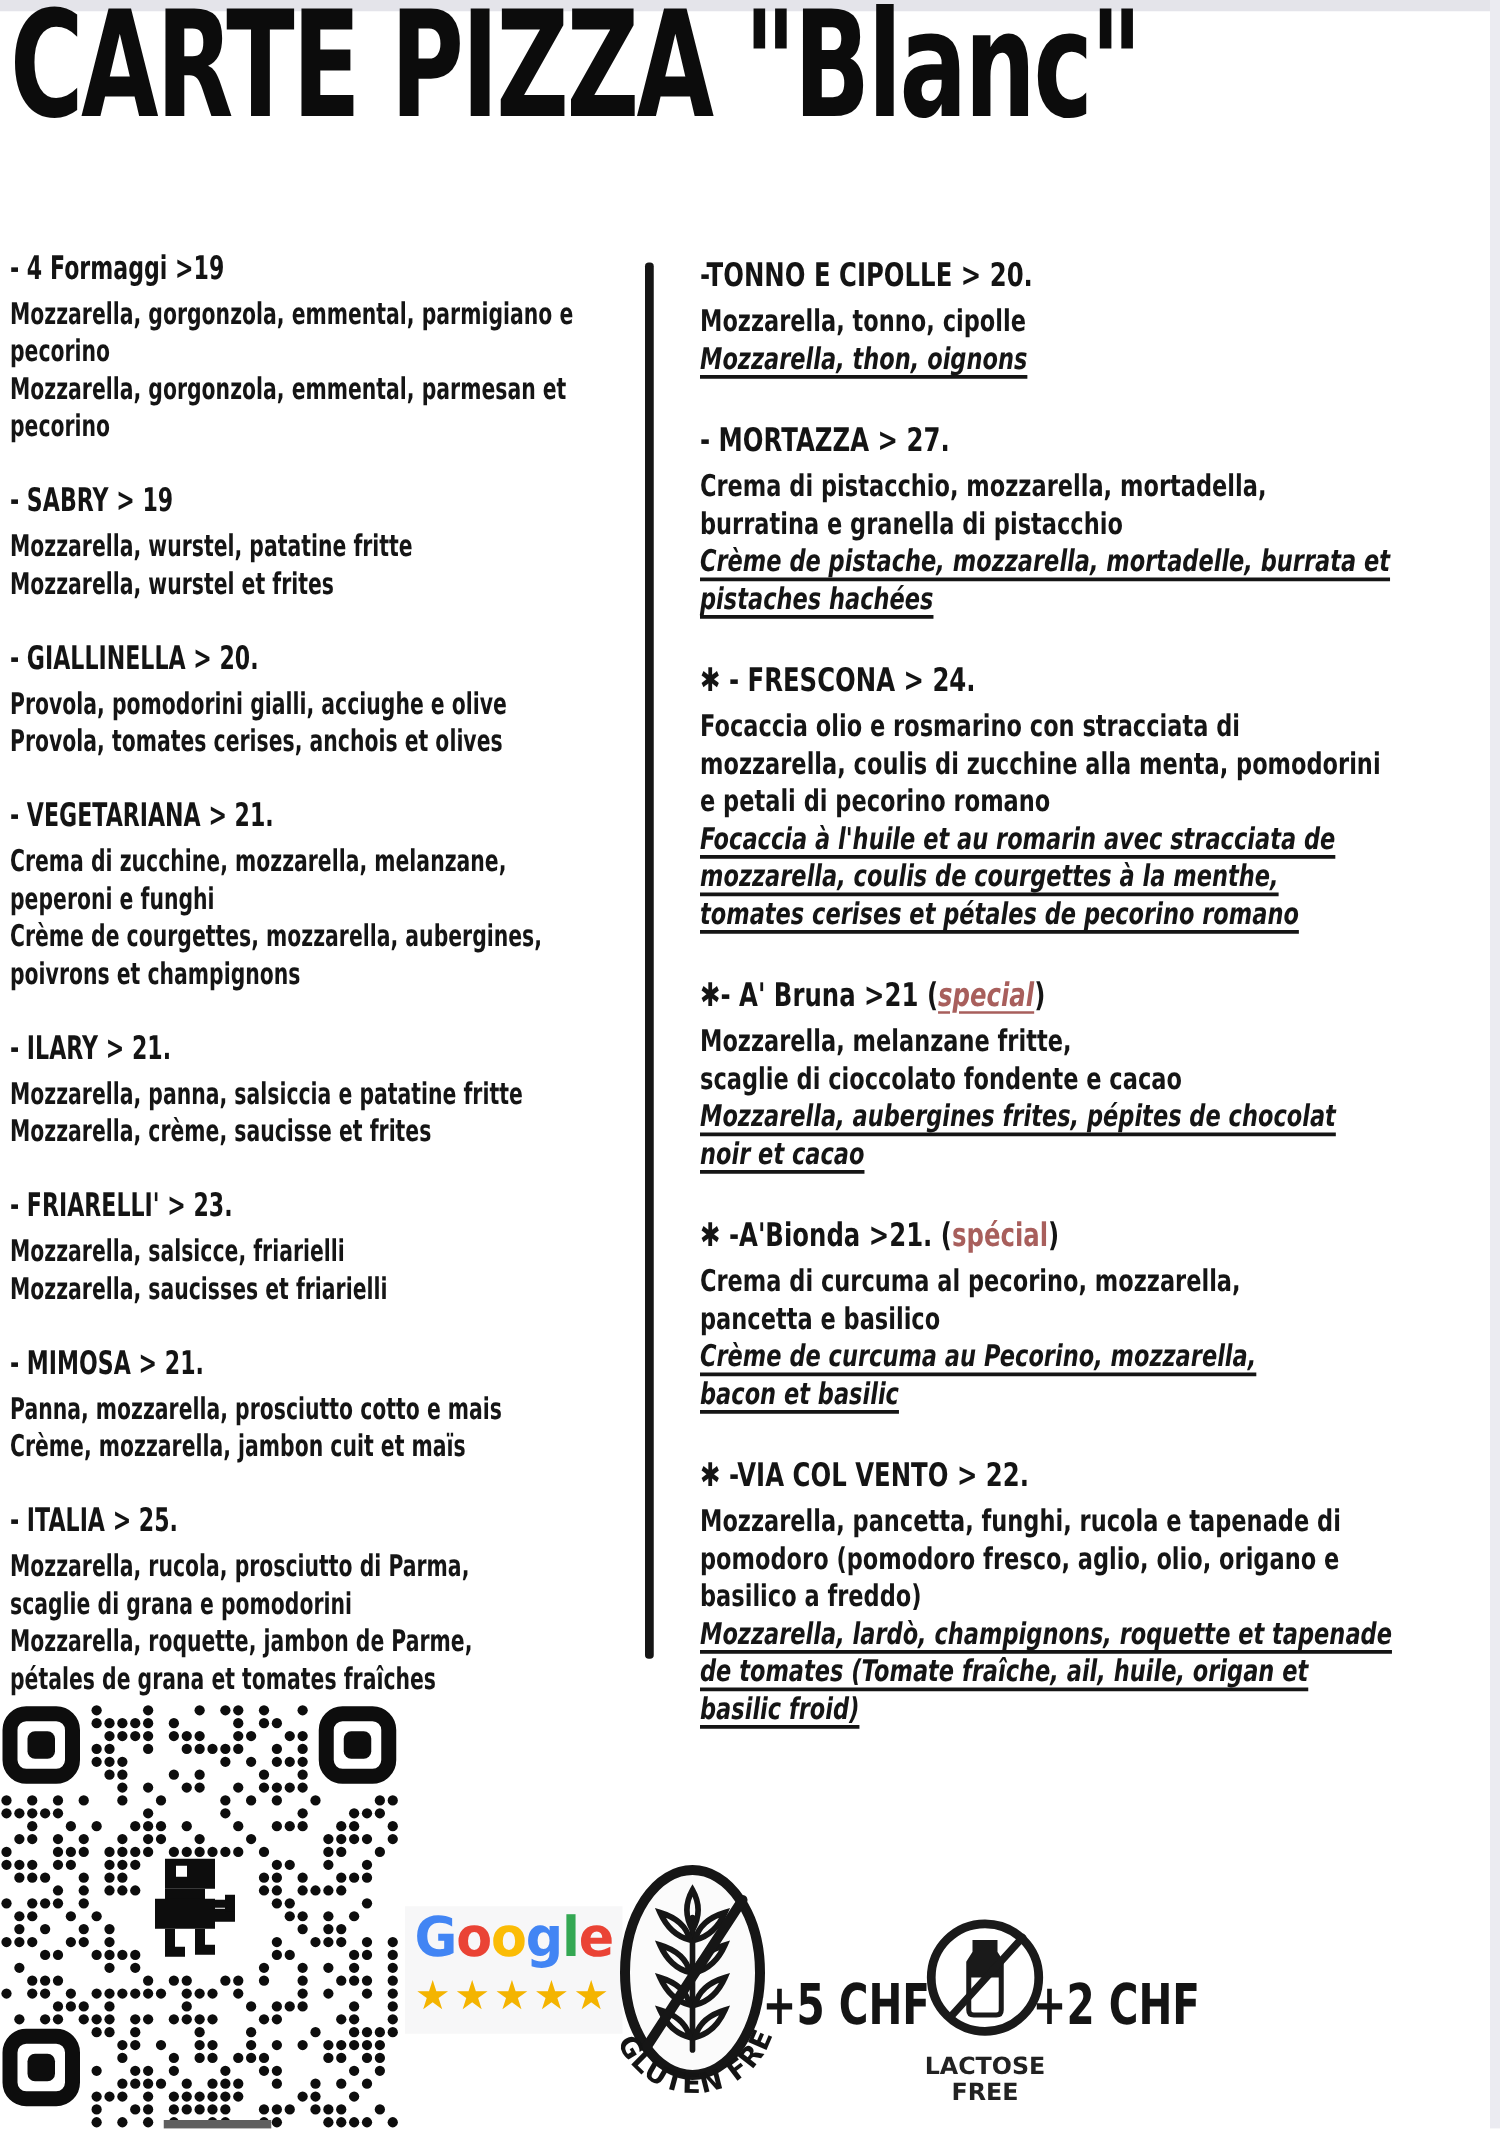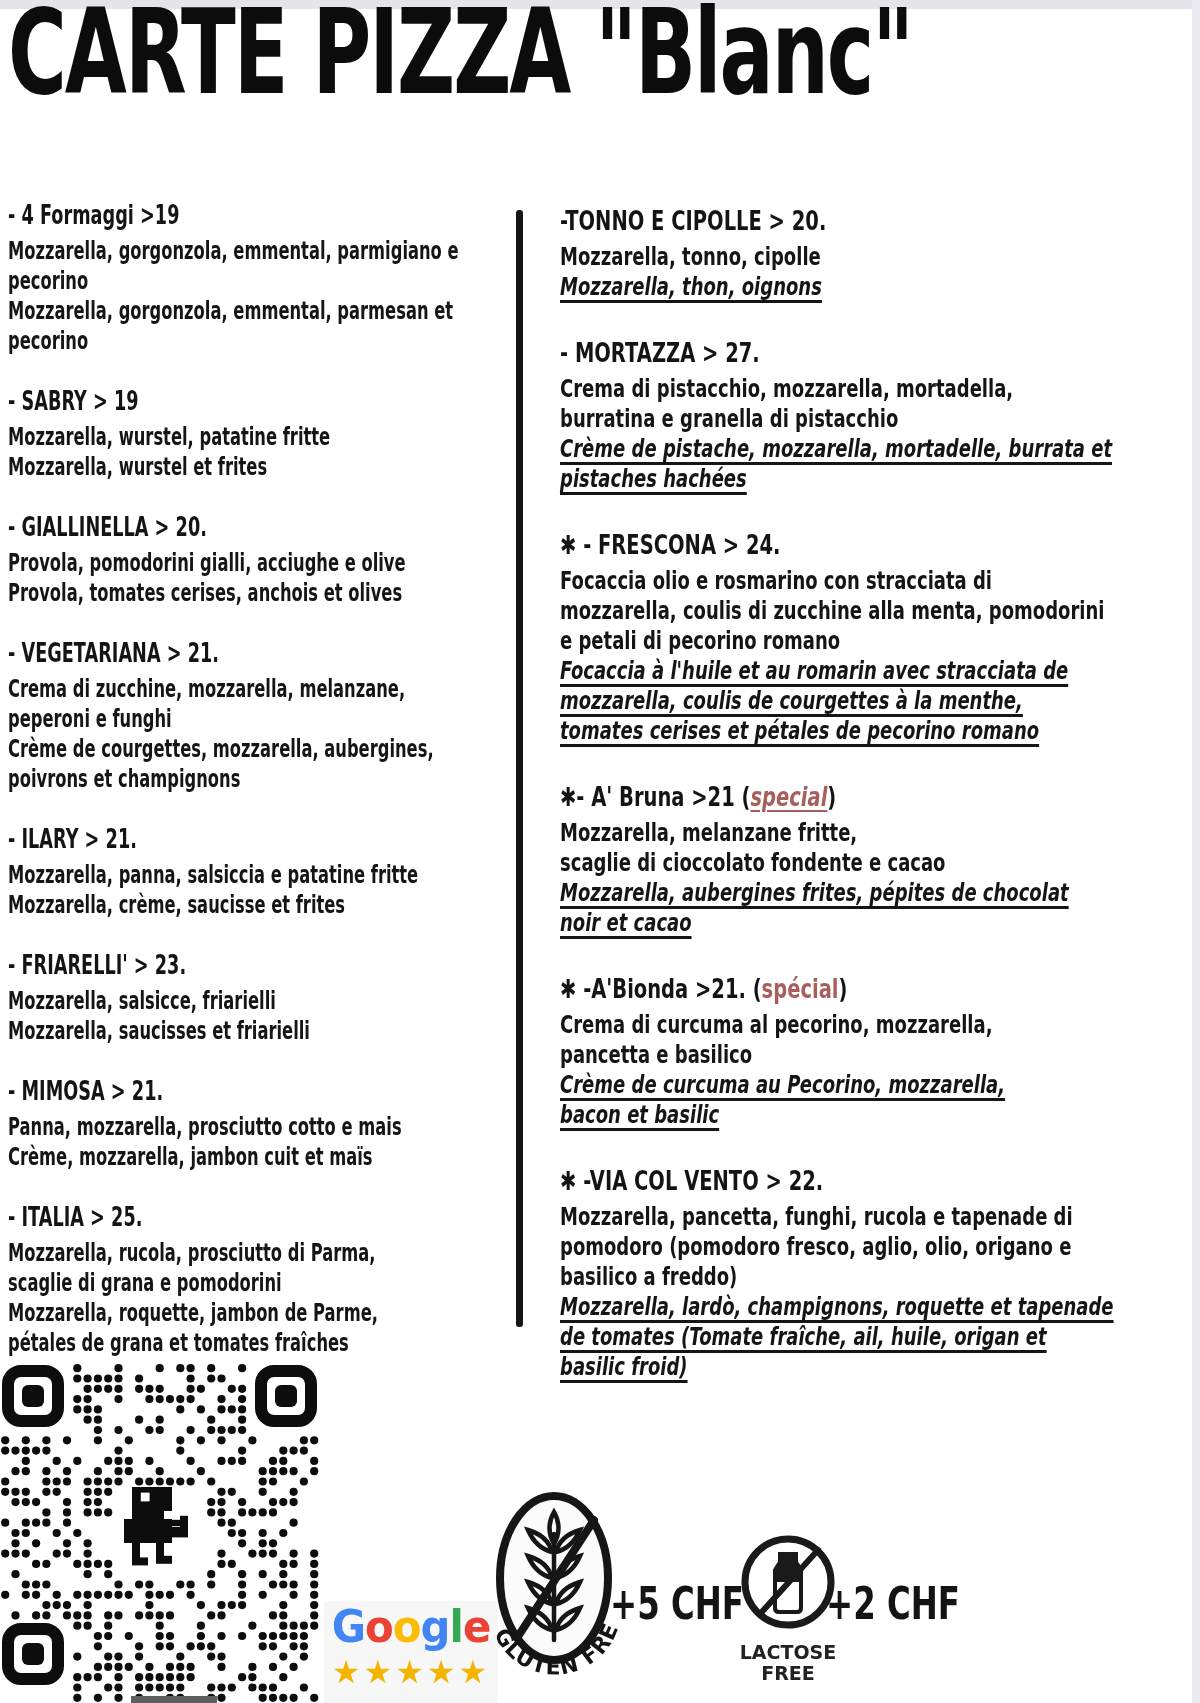--- a/index.html
+++ b/index.html
@@ -15,21 +15,21 @@
   .col-left{left:8px;top:200px;width:720px;transform:scaleX(.68);transform-origin:0 0;}
   .col-right{left:560px;top:206px;width:830px;transform:scaleX(.75);transform-origin:0 0;}
   .col-left .item{margin-bottom:30px;}
   .col-right .item{margin-bottom:36px;}
   .item-name{font-size:26px;line-height:30px;font-weight:700;margin-bottom:6px;white-space:nowrap;color:#141414;}
   .desc{font-size:24px;line-height:30px;font-weight:700;white-space:pre-line;color:#151515;}
   .fr-u{font-style:italic;text-decoration:underline;text-decoration-thickness:2.5px;text-underline-offset:5px;}
   .special{color:#a85f5c;}
   .special.su{font-style:italic;text-decoration:underline;text-decoration-thickness:2px;text-underline-offset:4px;}
   .qr{position:absolute;left:0px;top:1363px;width:320px;height:340px;}
-  .google-card{position:absolute;left:324px;top:1601px;width:174px;height:102px;background:#f7f7f8;text-align:center;}
+  .google-card{position:absolute;left:324px;top:1525px;width:174px;height:102px;background:#f7f7f8;text-align:center;}
   .google-logo{font-size:44px;line-height:52px;font-weight:700;letter-spacing:-1px;transform:scaleX(.95);transform-origin:50% 0;}
   .gB{color:#4285F4;} .gR{color:#EA4335;} .gY{color:#FBBC05;} .gG{color:#34A853;}
   .google-stars{font-size:32px;line-height:38px;color:#f4b400;letter-spacing:3px;white-space:nowrap;}
   .badge{position:absolute;}
   .badge-gluten{left:490px;top:1488px;width:134px;height:212px;}
   .badge-lactose{left:736px;top:1528px;width:104px;height:168px;}
   .price{position:absolute;font-size:45px;font-weight:800;color:#141414;white-space:nowrap;
          transform:scaleX(.72);transform-origin:0 0;}
   .price-gluten{left:610px;top:1577px;}
   .price-lactose{left:826px;top:1577px;}

